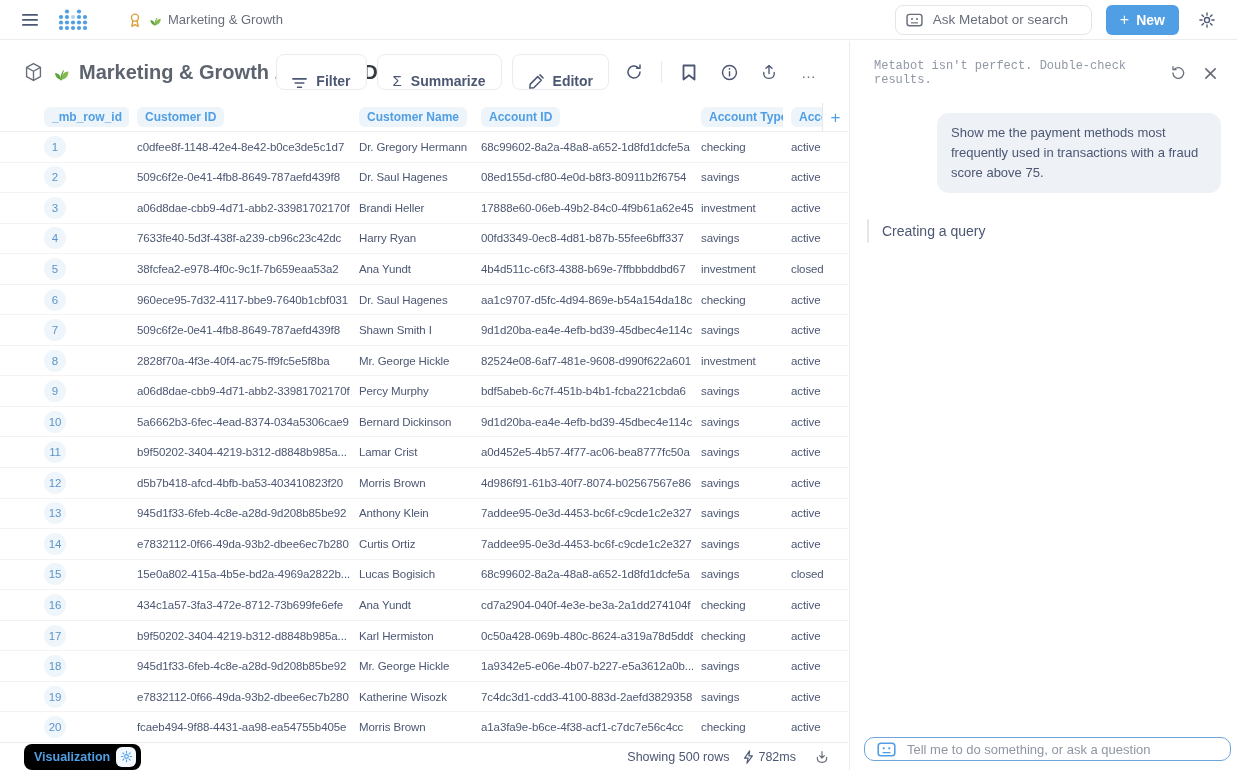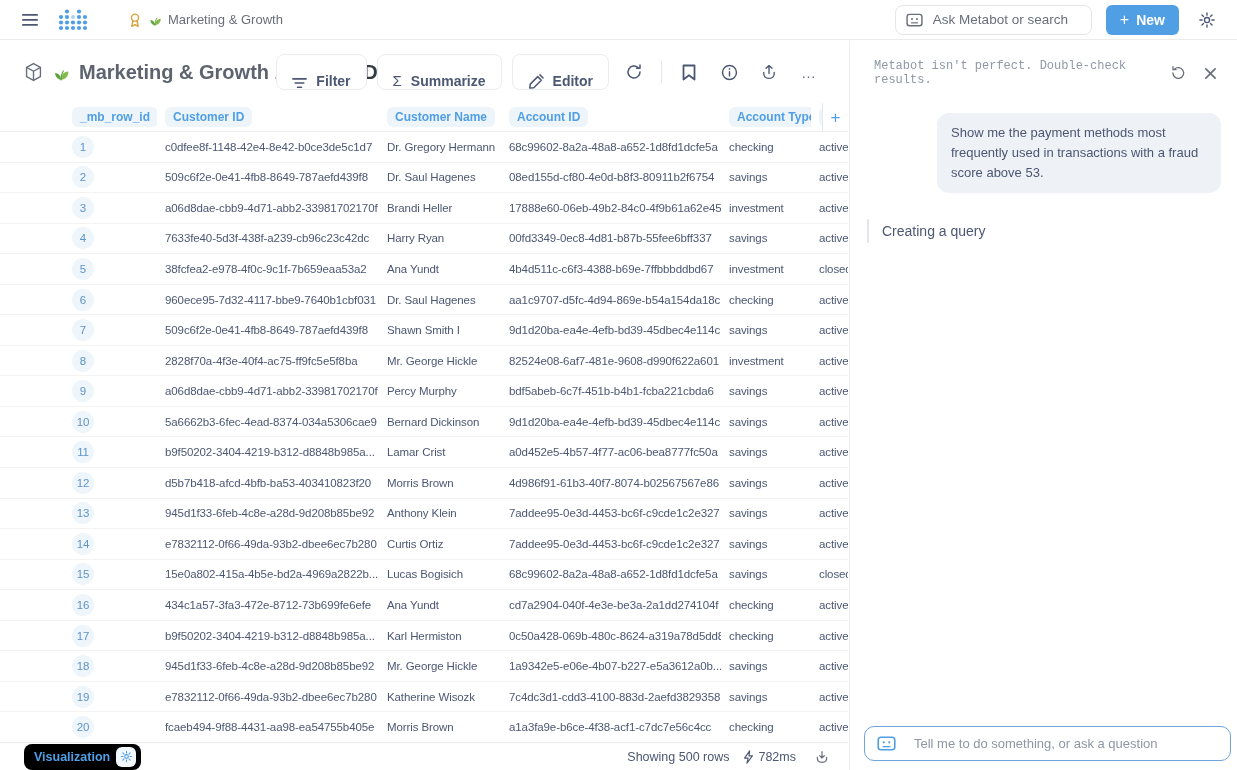--- a/index.html
+++ b/index.html
@@ -29,21 +29,21 @@
   .page-title .sep{color:#9aa0a8;font-weight:400;padding:0 6px;}
   .page-title .ds{color:#353b42;}
   .title-right{margin-left:auto;display:flex;align-items:center;gap:10px;}
   .btn{display:flex;align-items:flex-end;gap:9px;border:1px solid #ebecf0;border-radius:8px;background:#fff;height:36px;padding:0 15px;font-size:14px;font-weight:700;color:#4c5773;cursor:pointer;font-family:inherit;}
   .btn .sigma{font-size:15px;font-weight:400;}
   .tool-ic{display:flex;align-items:center;justify-content:center;width:30px;height:30px;border:none;background:transparent;color:#696e7b;cursor:pointer;padding:0;}
   .vdiv{width:1px;height:22px;background:#e8e8ea;margin:0 2px;}
   .dots{font-size:15px;color:#696e7b;letter-spacing:1px;}
 
   
-  .thead,.trow{display:grid;grid-template-columns:129px 222px 122px 220px 90px 1fr;align-items:center;padding-left:28px;}
+  .thead,.trow{display:grid;grid-template-columns:129px 222px 122px 220px 90px 1fr;align-items:center;}
   .thead{height:28px;border-bottom:1px solid #ededef;position:relative;padding-right:26px;}
   .th{padding-left:8px;overflow:hidden;white-space:nowrap;}
   .th-pill{display:inline-block;background:#edf5fb;color:#509ee3;font-weight:700;font-size:12px;padding:3px 8px;border-radius:6px;white-space:nowrap;}
   .th-rowid{padding-left:44px;}
   .addcol{position:absolute;right:0;top:0;height:28px;width:26px;border:none;border-left:1px solid #e6e9eb;background:#fff;color:#509ee3;font-size:17px;line-height:1;cursor:pointer;display:flex;align-items:center;justify-content:center;padding:0;}
   .tbody{}
   .trow{height:29.55px;border-bottom:1px solid #f3f3f4;cursor:pointer;}
   .td{padding-left:8px;font-size:11.5px;color:#4c5773;white-space:nowrap;overflow:hidden;letter-spacing:-0.1px;}
   .td-rowid{padding-left:44px;}
   .rowid-badge{display:inline-flex;align-items:center;justify-content:center;min-width:14px;height:22px;padding:0 4px;border-radius:11px;background:#eef5fb;color:#5d94c9;font-size:11.5px;}
@@ -58,21 +58,21 @@
 
   
   .sidebar{position:absolute;top:41px;right:0;width:388px;bottom:0;border-left:1px solid #ececec;background:#fff;box-sizing:border-box;}
   .sb-header{display:flex;align-items:center;padding:18px 16px 0 24px;}
   .sb-disclaimer{color:#9198a5;font-size:12px;font-family:Liberation Mono, monospace;}
   .sb-icons{margin-left:auto;display:flex;align-items:center;gap:10px;}
   .bubble{margin:26px 16px 0 auto;width:284px;box-sizing:border-box;background:#eef1f6;border-radius:12px;padding:10px 14px;color:#4c5773;font-size:13px;line-height:1.55;}
   .status-row{display:flex;align-items:center;gap:13px;margin:26px 0 0 17px;}
   .status-bar{width:2px;height:24px;background:#e3e6ea;border-radius:1px;}
   .status-text{color:#4c5773;font-size:14px;}
-  .chat-input{position:absolute;left:14px;right:6px;bottom:9px;height:35px;border:1px solid #6fa4dc;border-radius:10px;display:flex;align-items:center;gap:16px;padding:0 12px;box-sizing:border-box;background:#fff;}
+  .chat-input{position:absolute;left:14px;right:6px;bottom:9px;height:24px;border:1px solid #6fa4dc;border-radius:10px;display:flex;align-items:center;gap:9px;padding:0 12px;box-sizing:border-box;background:#fff;}
   .chat-input input{border:none;outline:none;flex:1;font-size:13px;color:#4c5773;font-family:inherit;background:transparent;min-width:0;}
   .chat-input input::placeholder{color:#8f96a3;}
 
   svg{display:block;}
 </style>
 </head>
 <body>
 
 <div class="page">
 
@@ -477,21 +477,21 @@
         <button class="iconbtn" style="width:22px;height:22px;">
           <span>
             <svg width="13" height="13" viewBox="0 0 14 14" stroke="#696e7b" stroke-width="1.8" stroke-linecap="round">
               <path d="M2 2l10 10M12 2L2 12"></path>
             </svg>
           </span>
         </button>
       </span>
     </div>
 
-    <div class="bubble">Show me the payment methods most frequently used in transactions with a fraud score above 53.</div>
+    <div class="bubble">Show me the payment methods most frequently used in transactions with a fraud score above 75.</div>
 
     <div class="status-row">
       <span class="status-bar"></span>
       <span class="status-text">Creating a query</span>
     </div>
 
     <div class="chat-input">
       <span>
         <svg width="19" height="15" viewBox="0 0 24 19" fill="none" stroke="#509ee3" stroke-width="2">
           <rect x="1.5" y="1.5" width="21" height="16" rx="3.5"></rect>

